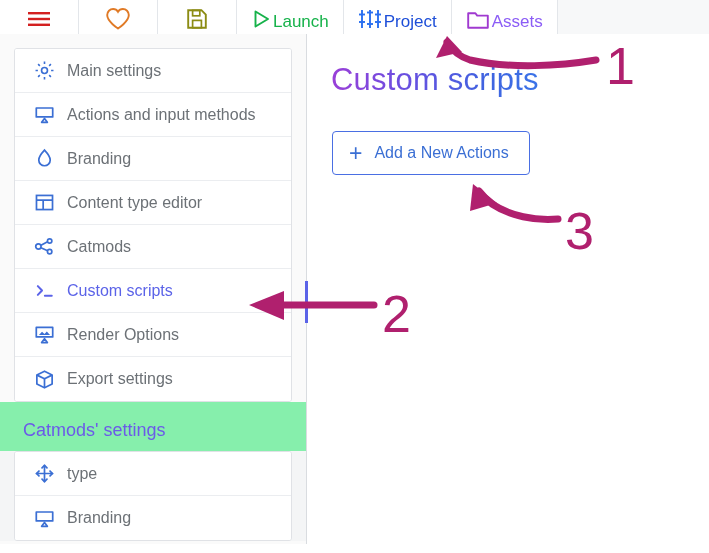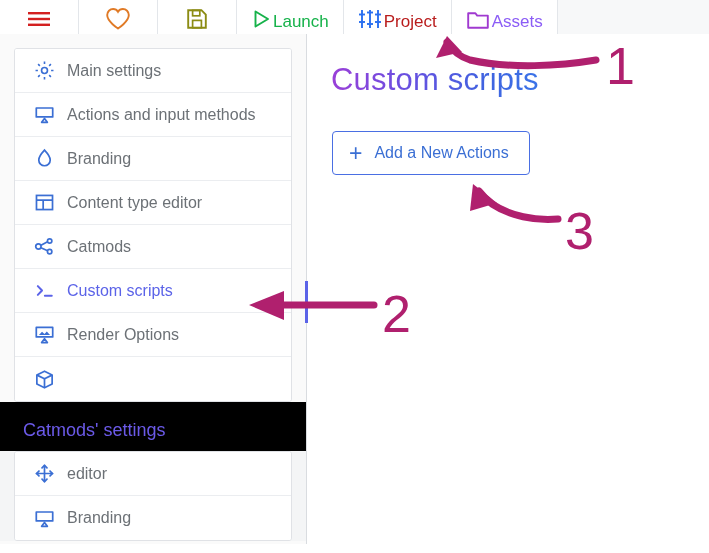--- a/index.html
+++ b/index.html
@@ -107,21 +107,21 @@
     color: #3b6fd4;
   }
   .nav-row.selected .nav-icon { color: #5b63e8; }
   .nav-label { line-height: 1; }
 
   .section-head {
     margin: 0;
     padding: 18px 18px 10px 22px;
     font-size: 18px;
     color: #6b5ae8;
-    background: #000000;
+    background: #86efac;
     border-left: 1px solid transparent;
   }
   #catmods-wrap {
     margin-top: 0;
     background: #f4f5f6;
   }
 
   
   #main {
     position: absolute;
@@ -252,21 +252,21 @@
           <line x1="20" y1="2" x2="20" y2="20"></line>
           <line x1="1" y1="6.5" x2="7" y2="6.5"></line>
           <line x1="9" y1="4.5" x2="15" y2="4.5"></line>
           <line x1="17" y1="6.5" x2="23" y2="6.5"></line>
           <line x1="1" y1="14" x2="7" y2="14"></line>
           <line x1="9" y1="16" x2="15" y2="16"></line>
           <line x1="17" y1="14" x2="23" y2="14"></line>
         </g>
       </svg>
     </span>
-    <span class="tb-label" style="color:#b91c1c">Project</span>
+    <span class="tb-label" style="color:#1d4ed8">Project</span>
   </div>
 
   <div class="tb-item">
     <span class="tb-icon">
       <svg width="24" height="22" viewBox="0 0 24 22">
         <path d="M2.2 5.2h7.2l1.8 2.4h10.6v12.2H2.2z" fill="none" stroke="#a03ad0" stroke-width="1.9" stroke-linejoin="round"></path>
       </svg>
     </span>
     <span class="tb-label" style="color:#8b5cf6">Assets</span>
   </div>
@@ -369,20 +369,21 @@
       <div class="nav-row">
         <span class="nav-icon">
           <svg width="21" height="21" viewBox="0 0 22 22">
             <g fill="none" stroke="#3b6fd4" stroke-width="1.8" stroke-linejoin="round">
               <path d="M11 2.3l8 4v9.4l-8 4-8-4V6.3z"></path>
               <path d="M3.2 6.4l7.8 3.9 7.8-3.9"></path>
               <line x1="11" y1="10.3" x2="11" y2="19.5"></line>
             </g>
           </svg>
         </span>
+        <span class="nav-label">Export settings</span>
       </div>
 
     </div>
 
     <div id="catmods-wrap">
       <div class="section-head">Catmods' settings</div>
 
       <div class="nav-group" style="margin-top:0;">
         <div class="nav-row">
           <span class="nav-icon">
@@ -390,21 +391,21 @@
               <g fill="none" stroke="#3b6fd4" stroke-width="1.8" stroke-linecap="round" stroke-linejoin="round">
                 <line x1="11" y1="2.6" x2="11" y2="19.4"></line>
                 <line x1="2.6" y1="11" x2="19.4" y2="11"></line>
                 <path d="M8.4 5.2L11 2.6l2.6 2.6"></path>
                 <path d="M8.4 16.8L11 19.4l2.6-2.6"></path>
                 <path d="M5.2 8.4L2.6 11l2.6 2.6"></path>
                 <path d="M16.8 8.4L19.4 11l-2.6 2.6"></path>
               </g>
             </svg>
           </span>
-          <span class="nav-label">editor</span>
+          <span class="nav-label">type</span>
         </div>
 
         <div class="nav-row">
           <span class="nav-icon">
             <svg width="21" height="21" viewBox="0 0 22 22">
               <g fill="none" stroke="#3b6fd4" stroke-width="1.8" stroke-linejoin="round">
                 <path d="M2.4 4.2h17.2v9.4H2.4z"></path>
                 <path d="M8 19.2l3-4 3 4z"></path>
               </g>
             </svg>

